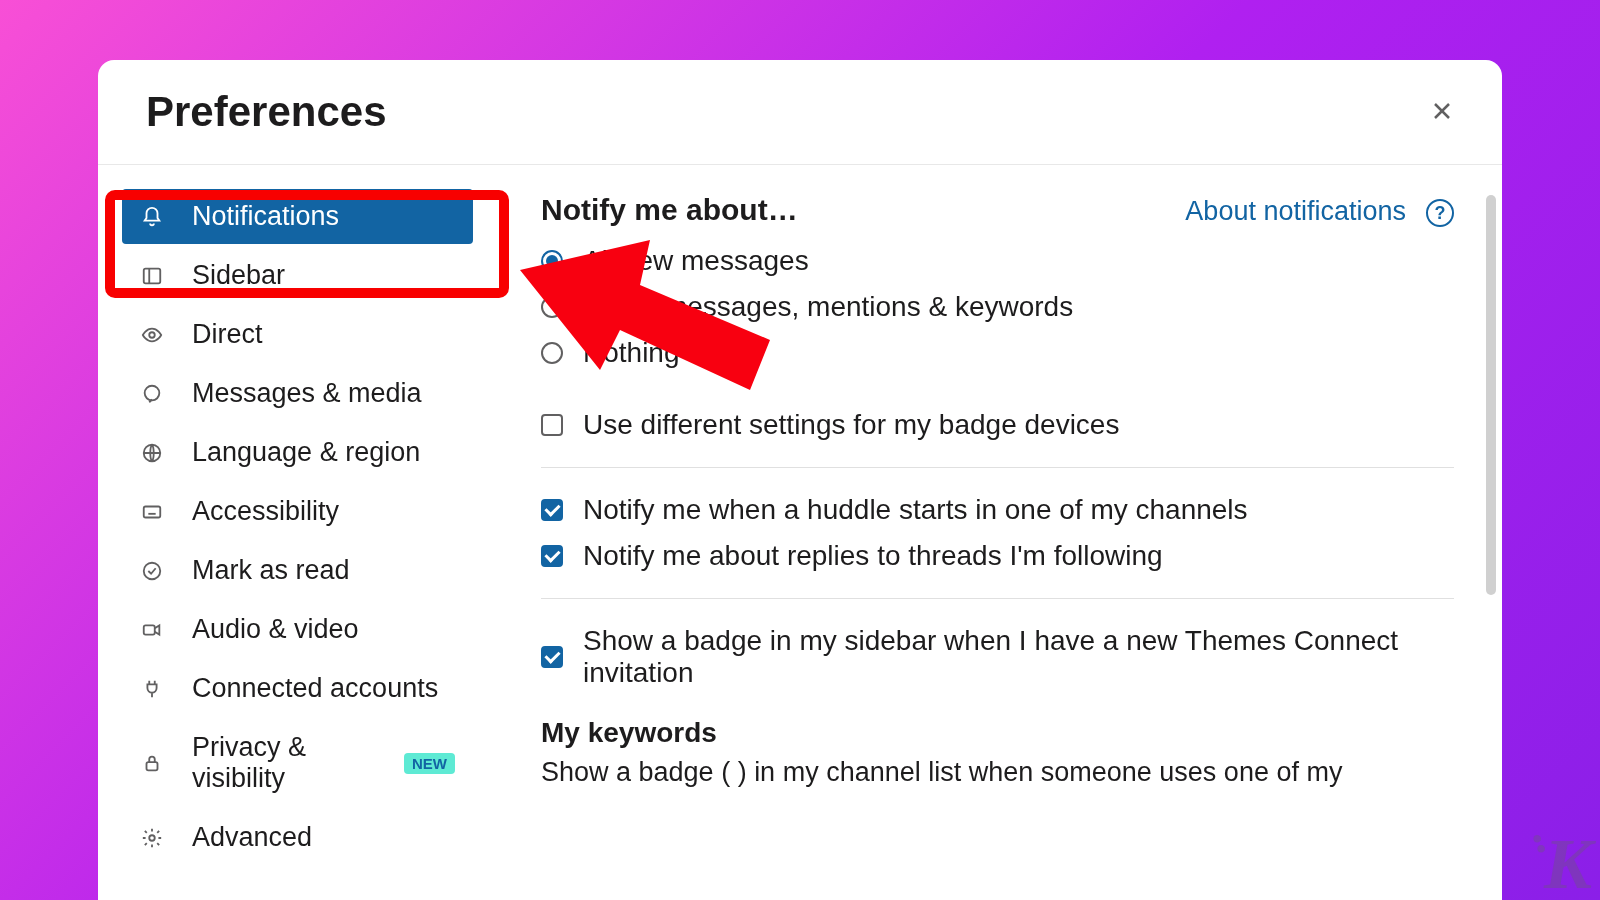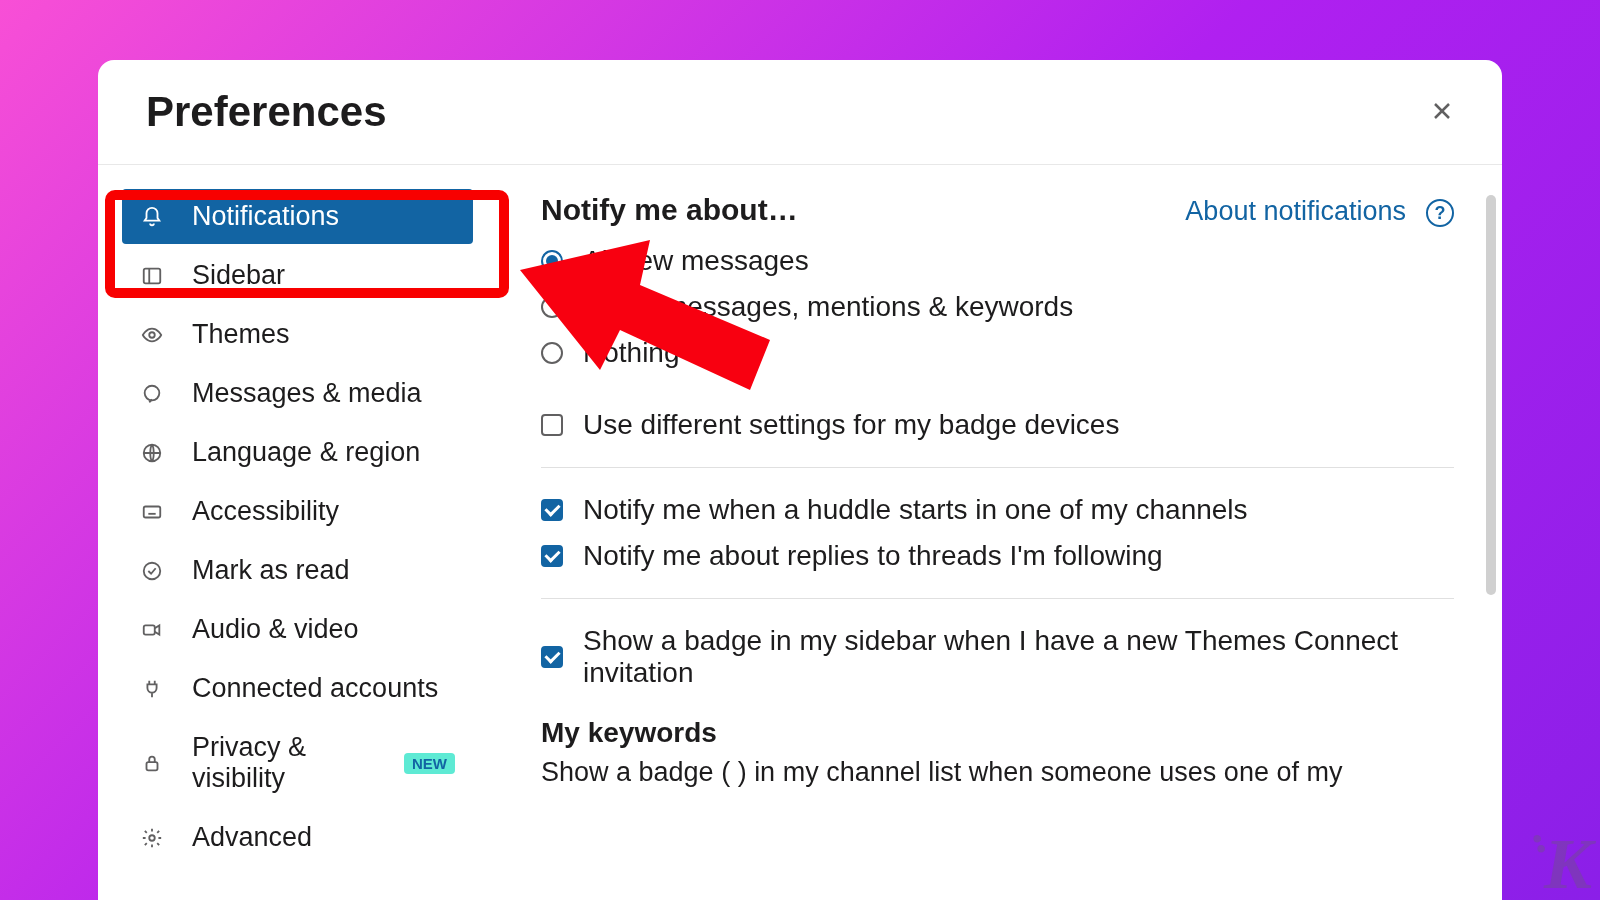--- a/index.html
+++ b/index.html
@@ -251,21 +251,21 @@
           </span>
         <span>Sidebar</span>
       </div>
       <div class="sidebar-item">
         <span class="icon">
             <svg viewBox="0 0 24 24" fill="none" stroke="currentColor" stroke-width="2">
               <path d="M2 12s3.5-7 10-7 10 7 10 7-3.5 7-10 7S2 12 2 12z"></path>
               <circle cx="12" cy="12" r="3"></circle>
             </svg>
           </span>
-        <span>Themes</span>
+        <span>Direct</span>
       </div>
       <div class="sidebar-item">
         <span class="icon">
             <svg viewBox="0 0 24 24" fill="none" stroke="currentColor" stroke-width="2">
               <circle cx="12" cy="11" r="8"></circle>
               <path d="M9 21l3-3"></path>
             </svg>
           </span>
         <span>Messages &amp; media</span>
       </div>

